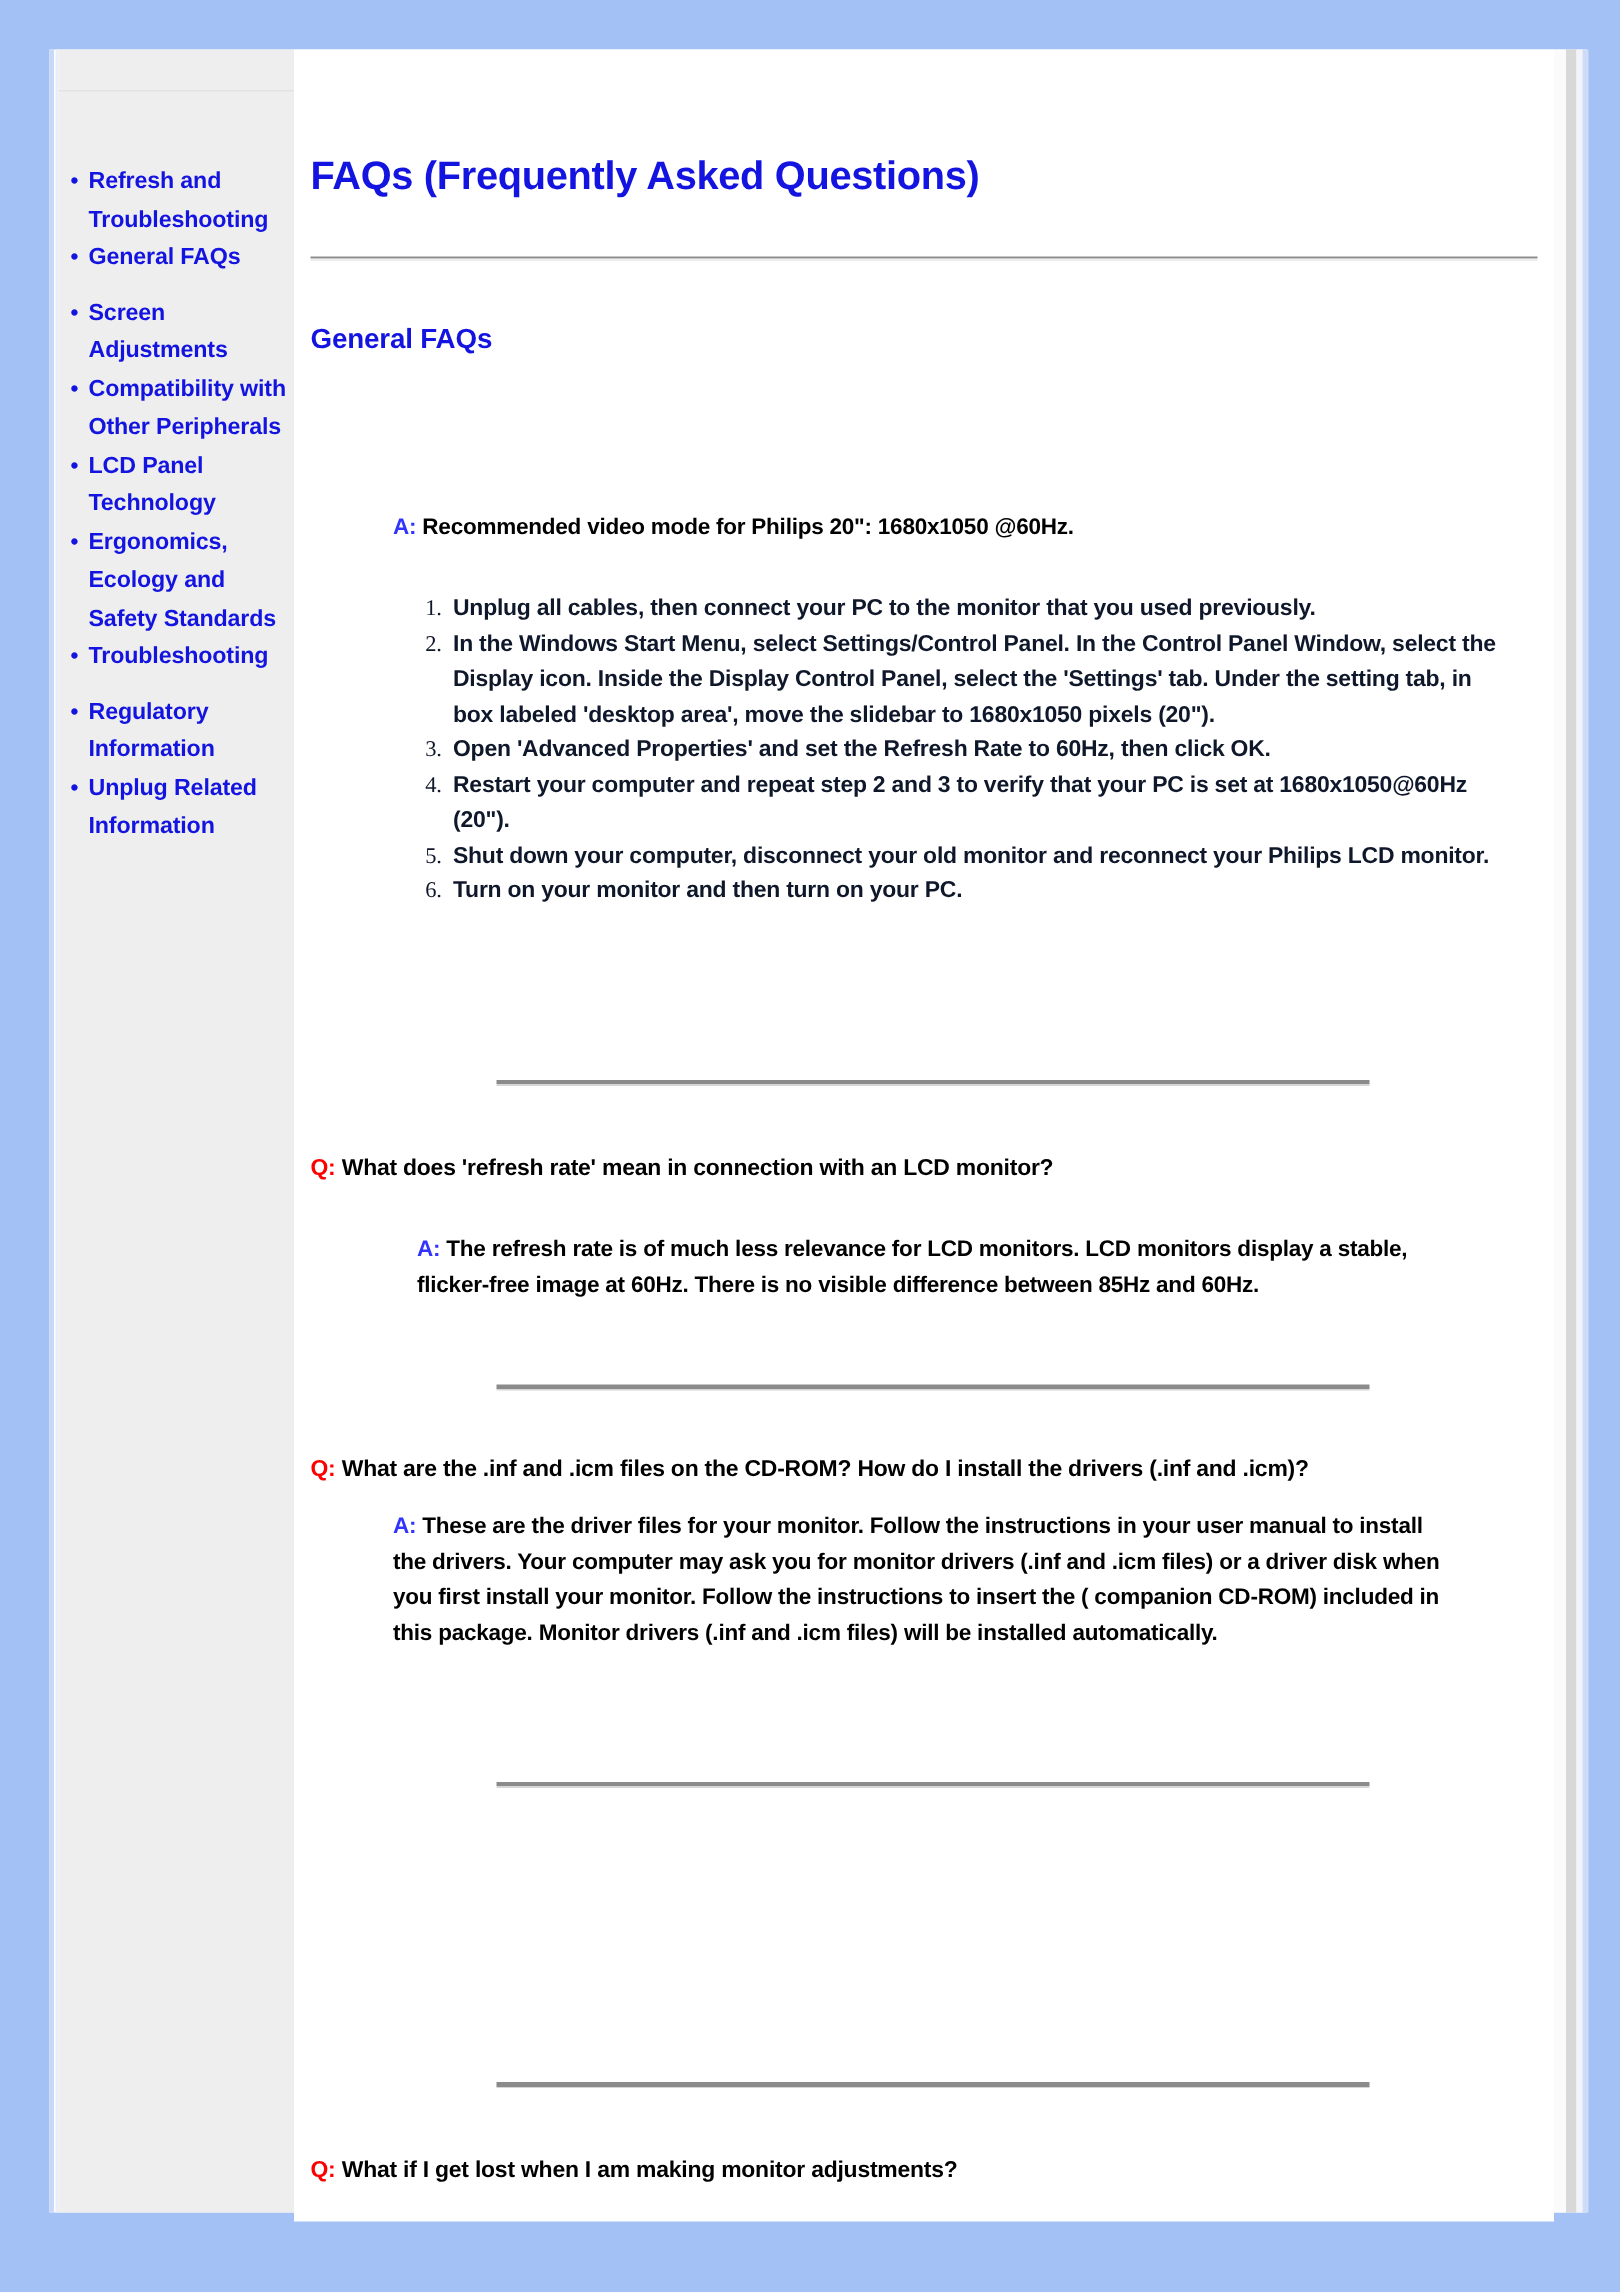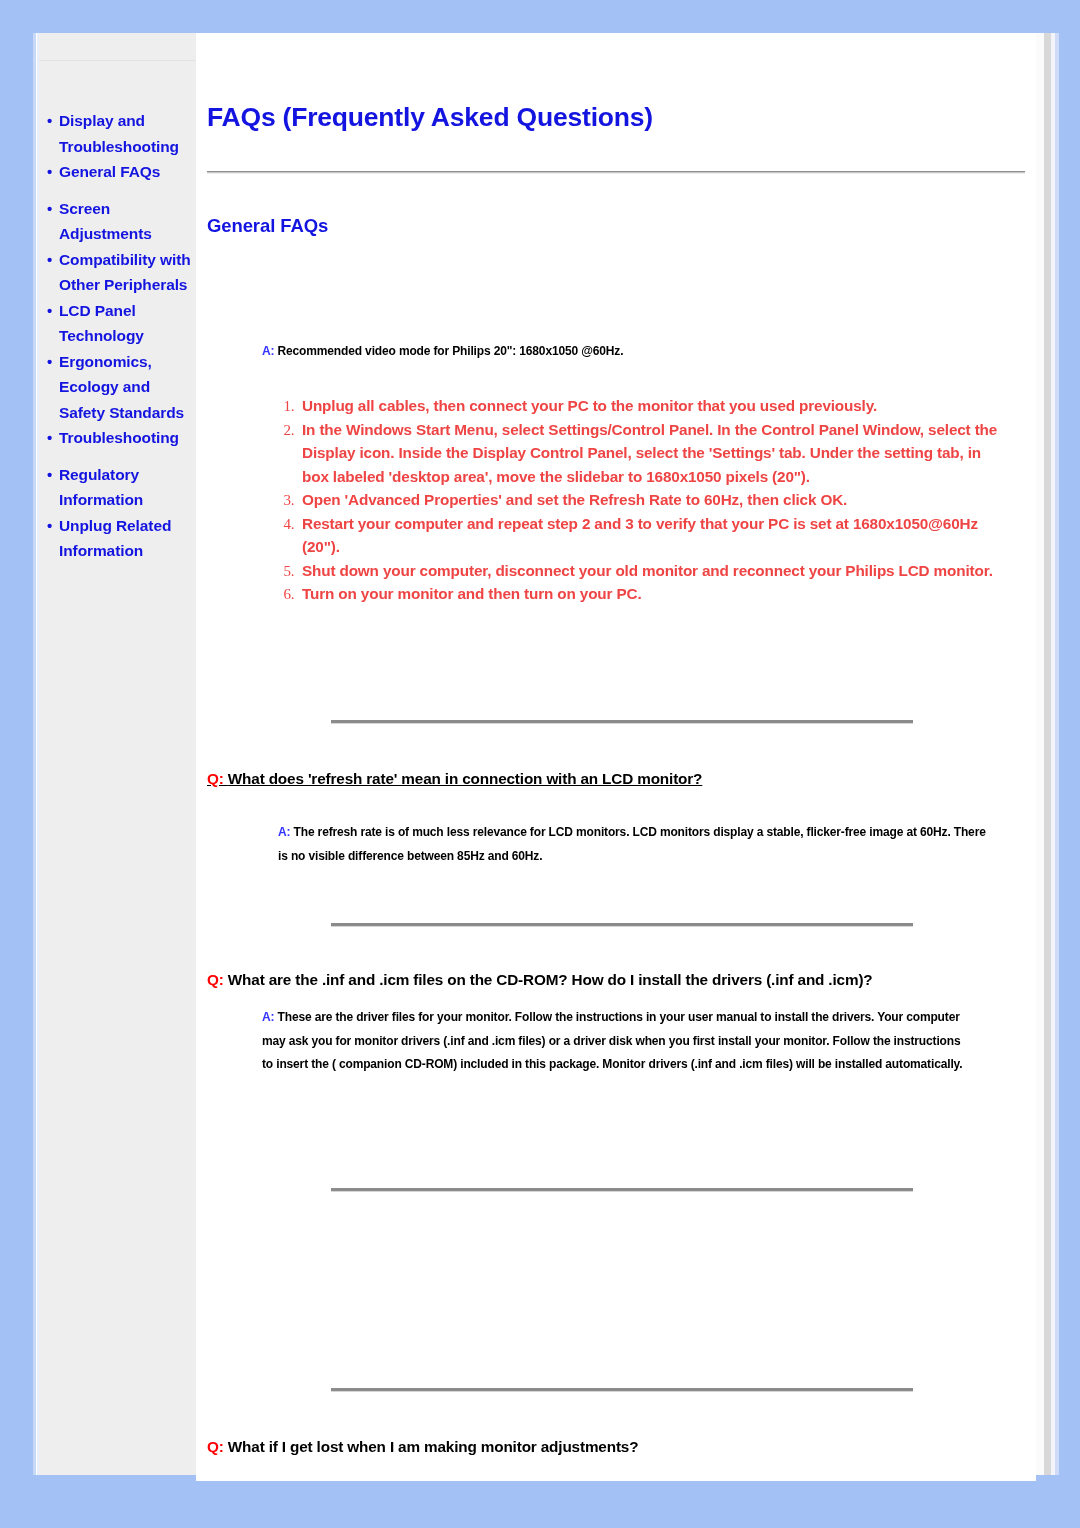--- a/index.html
+++ b/index.html
@@ -161,36 +161,36 @@
     line-height: 23px;
     letter-spacing: -0.15px;
   }
   .q-mark { color: #ff0000; font-weight: bold; }
   .a-mark { color: #3333ff; font-weight: bold; }
 
   .a-line {
     position: absolute;
     left: 66px;
     width: 710px;
-    font-size: 12px;
+    font-size: 15px;
     font-weight: bold;
     color: #000000;
     line-height: 23.5px;
     letter-spacing: -0.15px;
   }
 
   ol.steps {
     position: absolute;
     left: 66px;
     width: 710px;
     margin: 0;
     padding-left: 36px;
     font-size: 15.3px;
     font-weight: bold;
-    color: #ef4444;
+    color: #0f172a;
     line-height: 23.5px;
     letter-spacing: -0.15px;
     list-style-type: decimal;
   }
   ol.steps li { padding-left: 4px; }
   ol.steps li::marker { font-family: "Liberation Serif", serif; font-weight: normal; font-size: 15px; }
 
   .sep-rule {
     position: absolute;
     left: 135px;
@@ -205,21 +205,21 @@
 <div id="page-frame"></div>
 <div id="left-rule"></div>
 <div id="left-rule2"></div>
 
 <div id="sidebar">
   <div id="sidebar-divider"></div>
   <div id="sidebar-nav">
 
     <div class="nav-item">
       <span class="bullet">•</span>
-      <span>Display and Troubleshooting</span>
+      <span>Refresh and Troubleshooting</span>
     </div>
 
     <div class="nav-item">
       <span class="bullet">•</span>
       <span>General FAQs</span>
     </div>
 
     <div class="nav-item gap-before">
       <span class="bullet">•</span>
       <span>Screen Adjustments</span>
@@ -271,21 +271,21 @@
   <ol class="steps" style="top:361px;">
     <li>Unplug all cables, then connect your PC to the monitor that you used previously.</li>
     <li>In the Windows Start Menu, select Settings/Control Panel. In the Control Panel Window, select the Display icon. Inside the Display Control Panel, select the 'Settings' tab. Under the setting tab, in box labeled 'desktop area', move the slidebar to 1680x1050 pixels (20").</li>
     <li>Open 'Advanced Properties' and set the Refresh Rate to 60Hz, then click OK.</li>
     <li>Restart your computer and repeat step 2 and 3 to verify that your PC is set at 1680x1050@60Hz (20").</li>
     <li>Shut down your computer, disconnect your old monitor and reconnect your Philips LCD monitor.</li>
     <li>Turn on your monitor and then turn on your PC.</li>
   </ol>
   <div class="sep-rule" style="top:687px;"></div>
 
-  <div class="q-line" style="top:734px;text-decoration:underline;">
+  <div class="q-line" style="top:734px;">
     <span class="q-mark">Q: </span>
     <span>What does 'refresh rate' mean in connection with an LCD monitor?</span>
   </div>
   <div class="a-line" style="top:788px;margin-left:16px;">
     <span class="a-mark">A: </span>
     <span>The refresh rate is of much less relevance for LCD monitors. LCD monitors display a stable, flicker-free image at 60Hz. There is no visible difference between 85Hz and 60Hz.</span>
   </div>
   <div class="sep-rule" style="top:890px;"></div>
 
   <div class="q-line" style="top:935px;">

